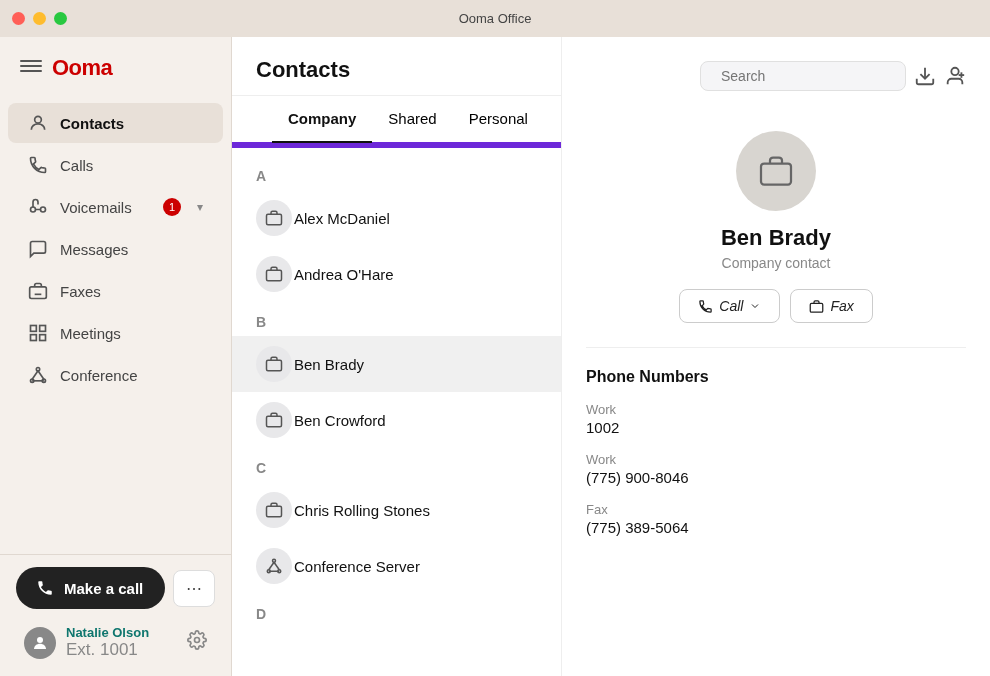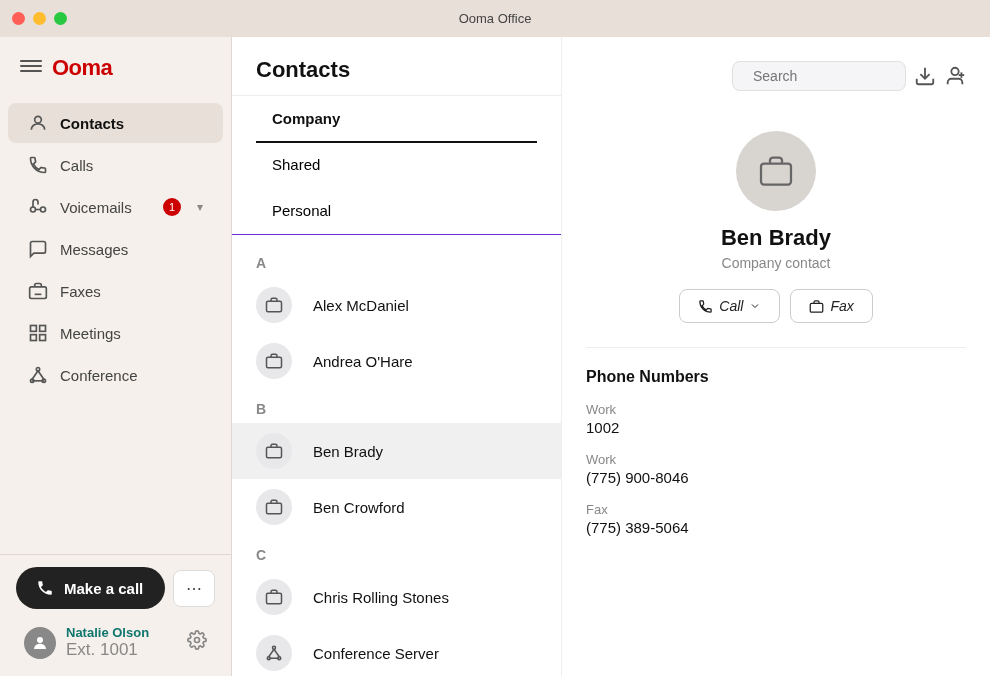--- a/index.html
+++ b/index.html
@@ -240,23 +240,22 @@
       border: none;
       cursor: pointer;
       color: #666;
       display: flex;
       align-items: center;
       justify-content: center;
       font-size: 18px;
     }
     .tabs {
       display: flex;
-      padding: 0 24px;
-      border-bottom: 1px solid #6d28d9;
-      flex-direction: column;
+      padding: 0 40px;
+      border-bottom: 6px solid #6d28d9;
     }
     .tab {
       padding: 14px 16px;
       font-size: 15px;
       color: #000000;
       cursor: pointer;
       border-bottom: 2px solid transparent;
       margin-bottom: -1px;
     }
     .tab.active {
@@ -271,21 +270,21 @@
     }
     .section-label {
       font-size: 14px;
       font-weight: 600;
       color: #888;
       padding: 12px 24px 6px;
     }
     .contact-item {
       display: flex;
       align-items: center;
-      gap: 21px;
+      gap: 2px;
       padding: 10px 24px;
       cursor: pointer;
     }
     .contact-item.selected { background: #f0f0f0; }
     .contact-avatar {
       width: 36px;
       height: 36px;
       border-radius: 50%;
       background: #e8e8ea;
       display: flex;
@@ -319,21 +318,21 @@
       gap: 8px;
     }
     .search-bar-right {
       display: flex;
       align-items: center;
       background: #f5f5f7;
       border: 1px solid #e0e0e0;
       border-radius: 8px;
       padding: 6px 12px;
       gap: 8px;
-      width: 174px;
+      width: 206px;
     }
     .contact-profile {
       display: flex;
       flex-direction: column;
       align-items: center;
       padding: 24px 0 20px;
     }
     .profile-avatar {
       width: 80px;
       height: 80px;

